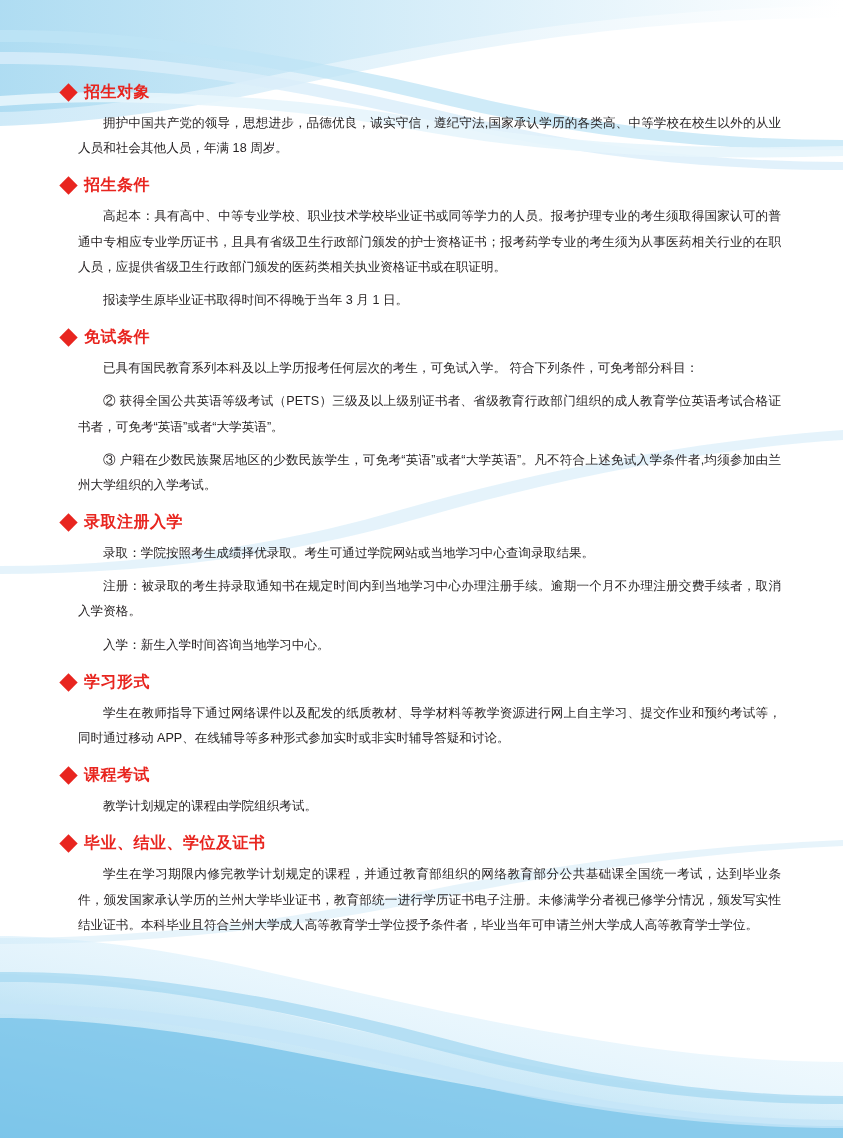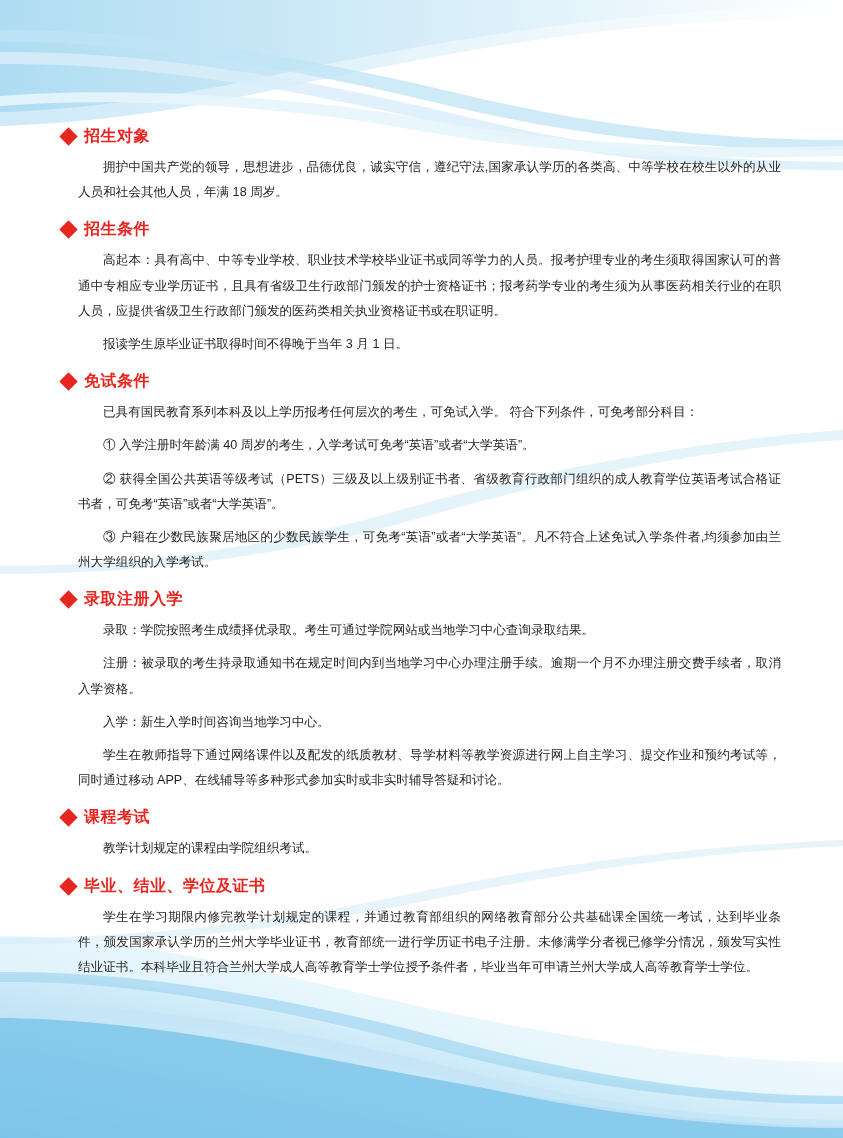--- a/index.html
+++ b/index.html
@@ -22,21 +22,21 @@
   }
   
   .bg-layer {
     position: absolute;
     inset: 0;
     pointer-events: none;
   }
   .content {
     position: relative;
     z-index: 5;
-    padding: 112px 62px 0 62px;
+    padding: 68px 62px 0 62px;
     box-sizing: border-box;
   }
   .section {
     margin-bottom: 2px;
   }
   .sec-head {
     display: flex;
     align-items: center;
     margin: 14px 0 8px 0;
   }
@@ -133,36 +133,39 @@
       <p class="body">高起本：具有高中、中等专业学校、职业技术学校毕业证书或同等学力的人员。报考护理专业的考生须取得国家认可的普通中专相应专业学历证书，且具有省级卫生行政部门颁发的护士资格证书；报考药学专业的考生须为从事医药相关行业的在职人员，应提供省级卫生行政部门颁发的医药类相关执业资格证书或在职证明。</p>
       <p class="body">报读学生原毕业证书取得时间不得晚于当年 3 月 1 日。</p>
     </div>
 
     <div class="section">
       <div class="sec-head">
         <span class="diamond"></span>
         <span class="sec-title">免试条件</span>
       </div>
       <p class="body">已具有国民教育系列本科及以上学历报考任何层次的考生，可免试入学。  符合下列条件，可免考部分科目：</p>
-      <p class="body">① 入学注册时年龄满 40 周岁的考生，入学考试可免考“英语”或者“大学英语”。</p>
       <p class="body">② 获得全国公共英语等级考试（PETS）三级及以上级别证书者、省级教育行政部门组织的成人教育学位英语考试合格证书者，可免考“英语”或者“大学英语”。</p>
       <p class="body">③ 户籍在少数民族聚居地区的少数民族学生，可免考“英语”或者“大学英语”。凡不符合上述免试入学条件者,均须参加由兰州大学组织的入学考试。</p>
     </div>
 
     <div class="section">
       <div class="sec-head">
         <span class="diamond"></span>
         <span class="sec-title">录取注册入学</span>
       </div>
       <p class="body">录取：学院按照考生成绩择优录取。考生可通过学院网站或当地学习中心查询录取结果。</p>
       <p class="body">注册：被录取的考生持录取通知书在规定时间内到当地学习中心办理注册手续。逾期一个月不办理注册交费手续者，取消入学资格。</p>
       <p class="body">入学：新生入学时间咨询当地学习中心。</p>
     </div>
 
     <div class="section">
+      <div class="sec-head">
+        <span class="diamond"></span>
+        <span class="sec-title">学习形式</span>
+      </div>
       <p class="body">学生在教师指导下通过网络课件以及配发的纸质教材、导学材料等教学资源进行网上自主学习、提交作业和预约考试等，同时通过移动 APP、在线辅导等多种形式参加实时或非实时辅导答疑和讨论。</p>
     </div>
 
     <div class="section">
       <div class="sec-head">
         <span class="diamond"></span>
         <span class="sec-title">课程考试</span>
       </div>
       <p class="body">教学计划规定的课程由学院组织考试。</p>
     </div>

